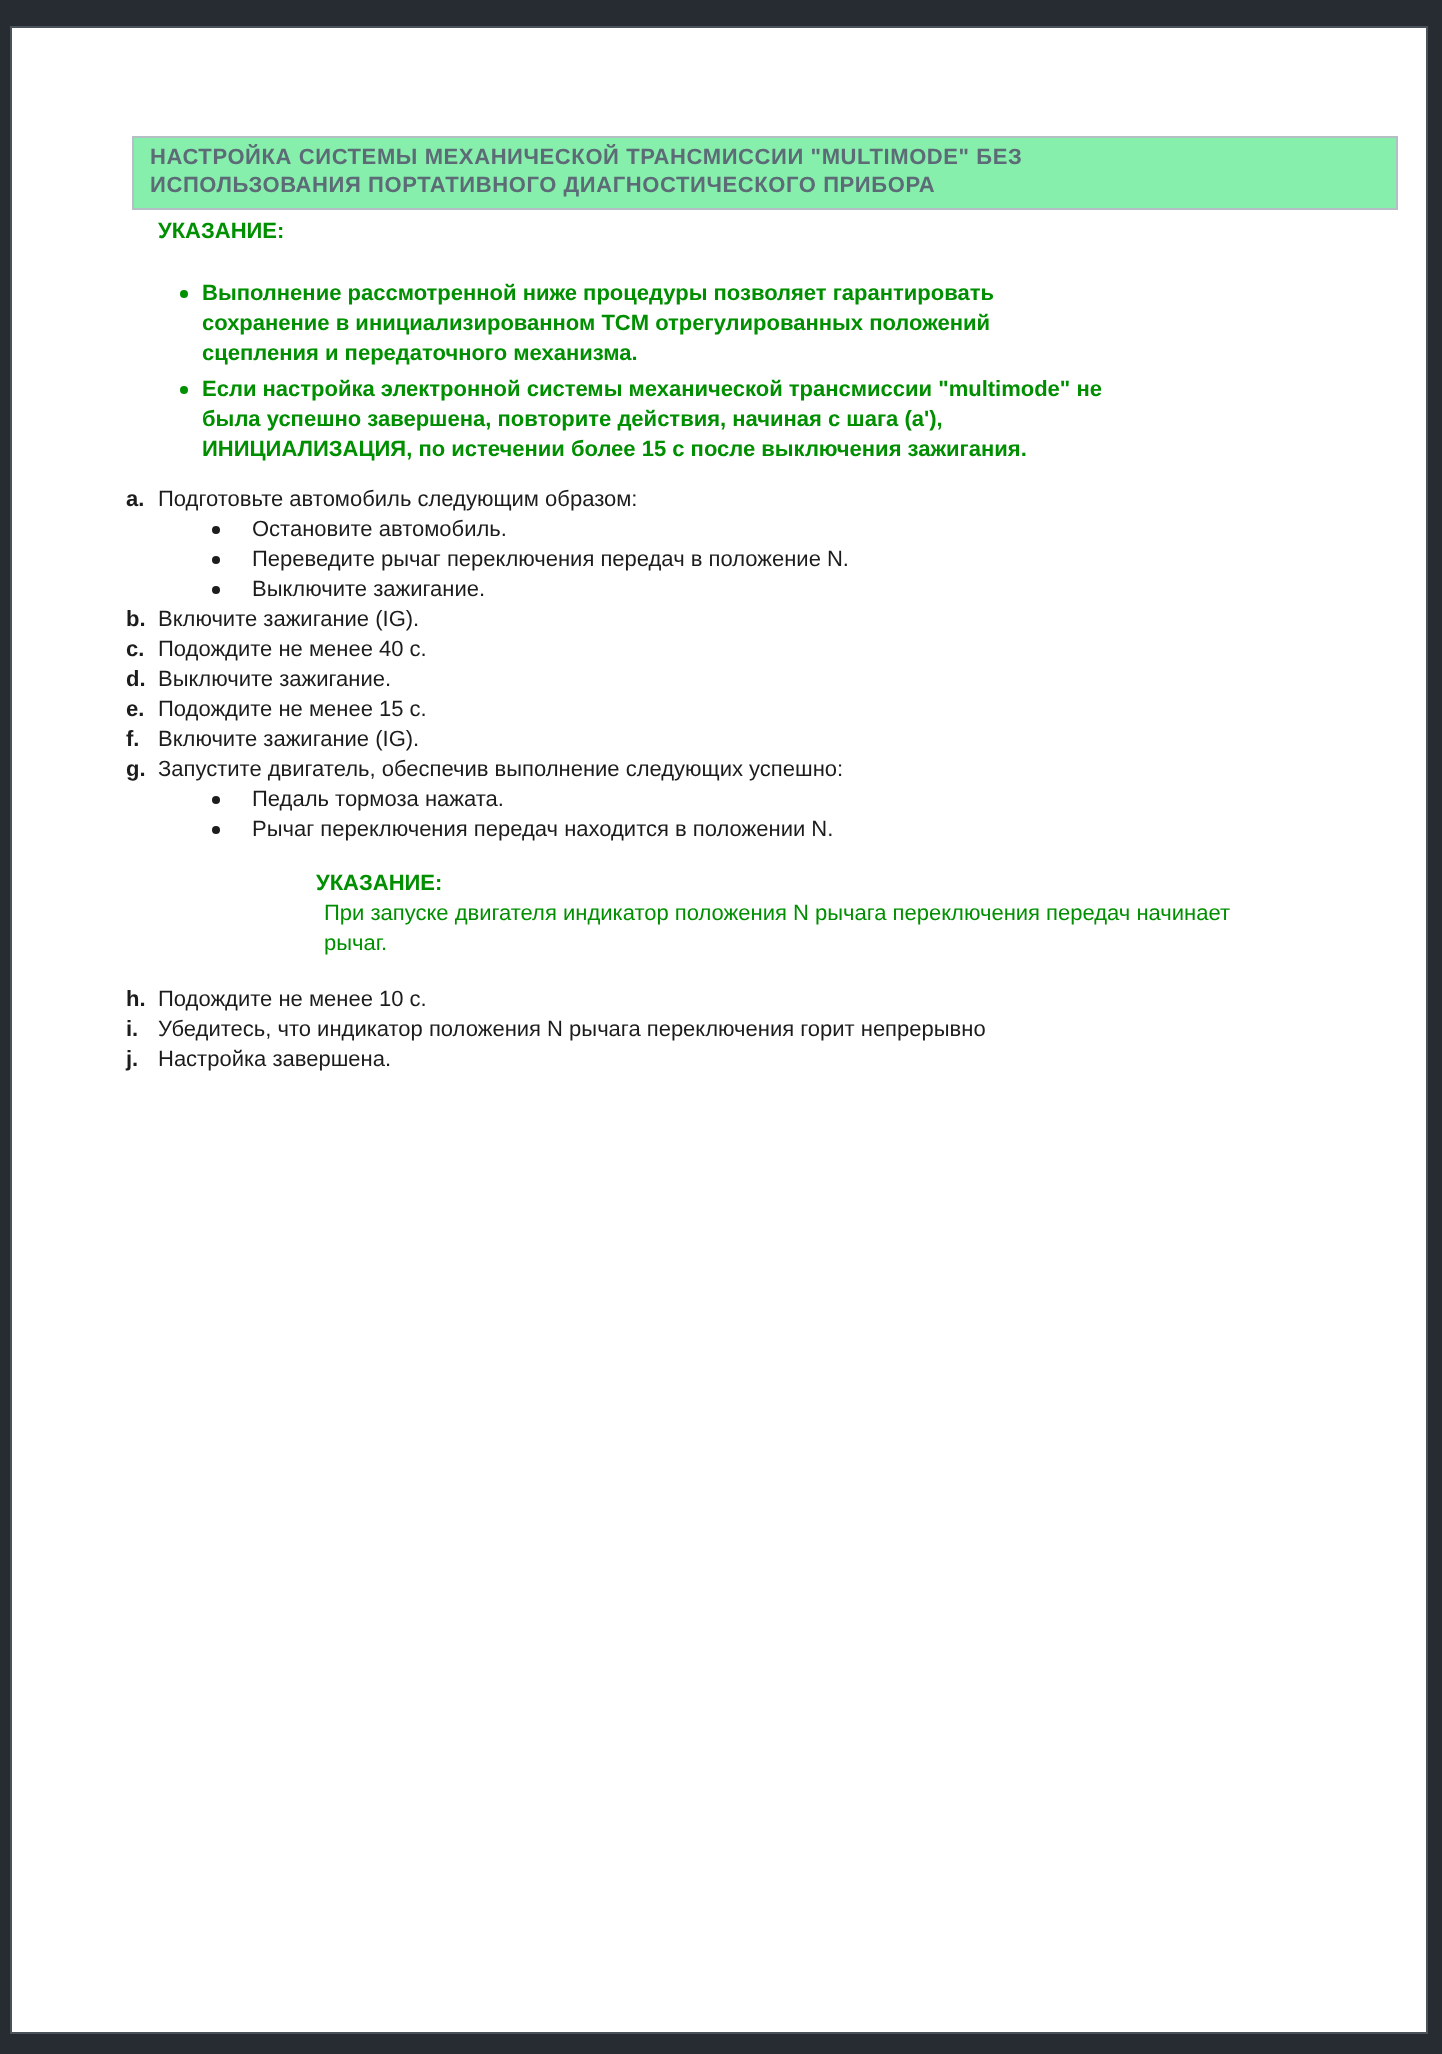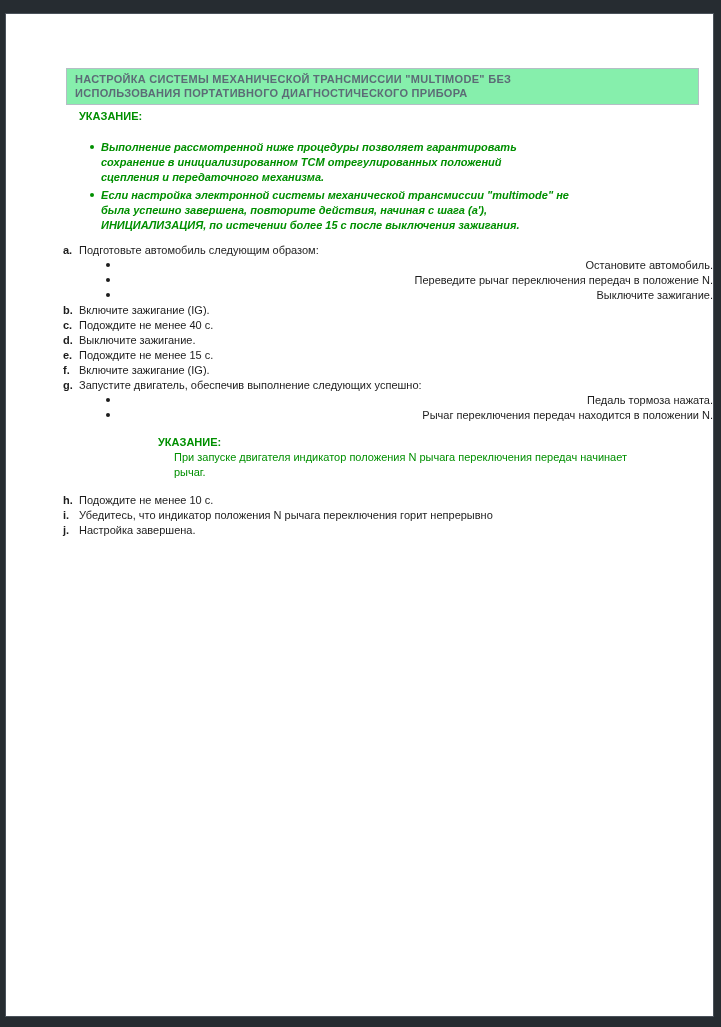--- a/index.html
+++ b/index.html
@@ -21,36 +21,36 @@
   .doc-title{
     margin:54px 0 0 60px;width:633px;box-sizing:border-box;
     background:#86efac;border:1px solid #b4bec5;
     padding:3px 8px 4px 8px;
     color:#5c6b76;font-weight:bold;font-size:11px;line-height:14px;
     letter-spacing:0.3px;
   }
   .note-label{color:#008f00;font-weight:bold;}
   .note-label.lvl1{margin:4px 0 0 73px;}
   .green-list{margin:16px 0 0 83px;color:#008f00;font-weight:bold;}
-  .g-item{position:relative;padding-left:12px;margin-bottom:3px;font-style:italic;}
+  .g-item{position:relative;padding-left:12px;margin-bottom:3px;}
   .g-dot{
     position:absolute;left:1px;top:5px;width:4px;height:4px;
     border-radius:50%;background:#008f00;
   }
   .steps{margin:10px 0 0 57px;}
   .step{position:relative;padding-left:16px;}
   .s-letter{position:absolute;left:0;top:0;font-weight:bold;}
-  .sub-item{position:relative;padding-left:47px;text-align:right;}
+  .sub-item{position:relative;padding-left:47px;}
   .sub-dot{
     position:absolute;left:27px;top:5px;width:4px;height:4px;
     border-radius:50%;background:#1c1c1c;
   }
   .inline-note{margin:12px 0 13px 95px;color:#008f00;}
   .inline-note .in-label{font-weight:bold;}
-  .inline-note .n-line{margin-left:16px;}
+  .inline-note .n-line{margin-left:4px;}
 </style>
 </head>
 <body>
 
 <div class="frame">
   <div class="page">
 
     <div class="doc-title">
       <div>НАСТРОЙКА СИСТЕМЫ МЕХАНИЧЕСКОЙ ТРАНСМИССИИ "MULTIMODE" БЕЗ</div>
       <div>ИСПОЛЬЗОВАНИЯ ПОРТАТИВНОГО ДИАГНОСТИЧЕСКОГО ПРИБОРА</div>

